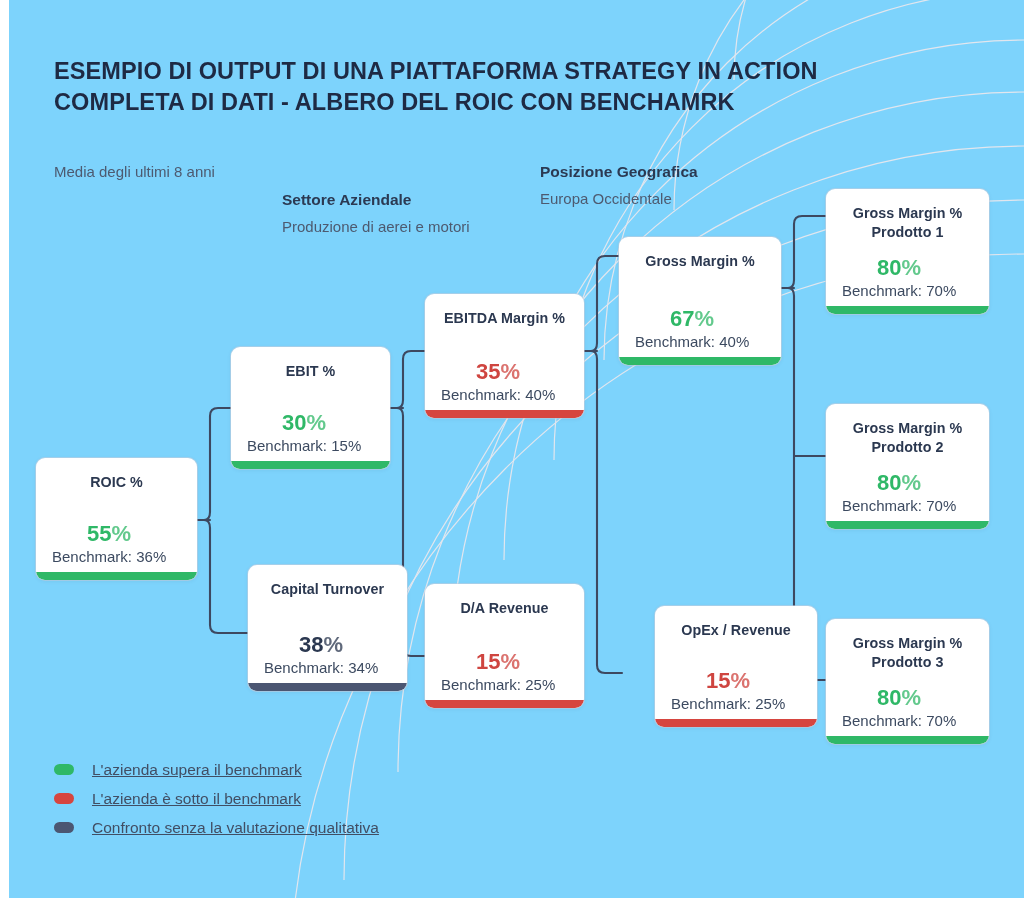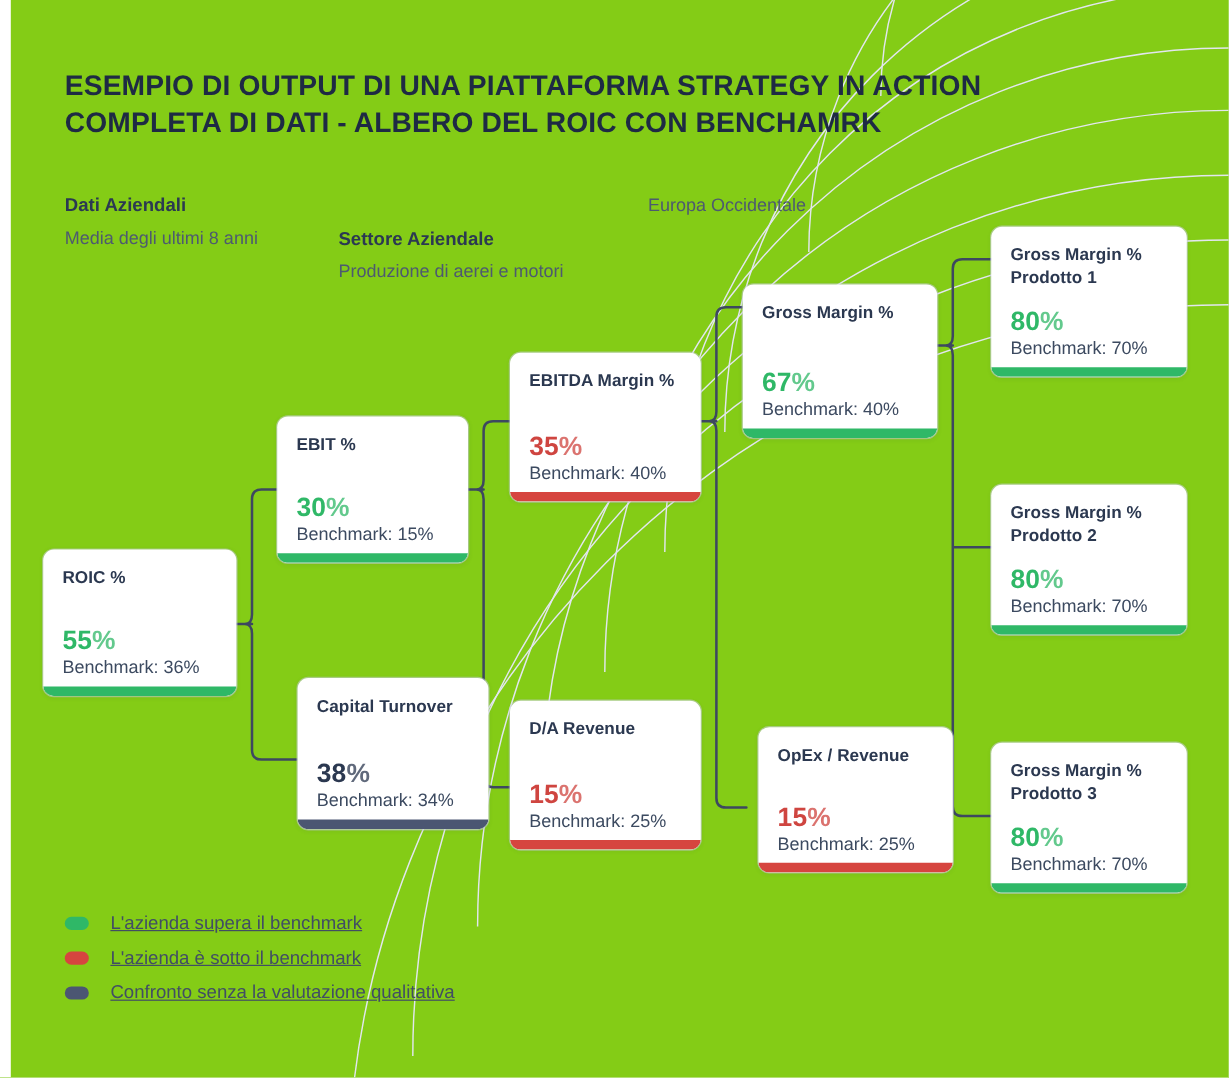--- a/index.html
+++ b/index.html
@@ -11,21 +11,21 @@
     overflow: hidden;
     font-family: "Liberation Sans", "DejaVu Sans", sans-serif;
     background: #f4f6fa;
     position: relative;
   }
 
   
   #stage {
     position: absolute;
     inset: 0;
-    background: #84cc16;
+    background: #7dd3fc;
     overflow: hidden;
   }
   #left-strip {
     position: absolute;
     left: 0; top: 0;
     width: 9px; height: 898px;
     background: #ffffff;
     z-index: 3;
   }
   #arcs {
@@ -83,20 +83,21 @@
   }
 
   .card {
     position: absolute;
     background: #ffffff;
     border-radius: 9px;
     box-shadow: 0 1px 4px rgba(35,50,80,0.09), 0 0 0 1px rgba(205,212,225,0.55);
     overflow: hidden;
     z-index: 6;
     padding: 15px 16px 0 16px;
+    text-align: center;
   }
   .card-title {
     font-size: 14.3px;
     font-weight: bold;
     color: #2b3850;
     line-height: 19px;
     letter-spacing: 0.05px;
   }
   .card-body { position: absolute; left: 16px; bottom: 13px; }
   .card-value {
@@ -171,28 +172,28 @@
 
   <div id="left-strip"></div>
 
   <div id="header">
     <div id="title-line1">ESEMPIO DI OUTPUT DI UNA PIATTAFORMA STRATEGY IN ACTION</div>
     <div id="title-line2">COMPLETA DI DATI - ALBERO DEL ROIC CON BENCHAMRK</div>
   </div>
 
   <div id="meta">
     <div class="meta-col">
-      <div class="meta-label">Dati Aziendali</div>
       <div class="meta-value">Media degli ultimi 8 anni</div>
     </div>
     <div class="meta-col">
       <div class="meta-label">Settore Aziendale</div>
       <div class="meta-value">Produzione di aerei e motori</div>
     </div>
     <div class="meta-col">
+      <div class="meta-label">Posizione Geografica</div>
       <div class="meta-value">Europa Occidentale</div>
     </div>
   </div>
 
   <svg id="connectors" viewBox="0 0 1024 898" preserveAspectRatio="none" aria-hidden="true">
     <g fill="none" stroke="#3d4860" stroke-width="2.1" stroke-linecap="round" stroke-linejoin="round">
 
       <path d="M197 520 L210 520
                M218 408 L247 408
                M218 408 Q210 408 210 416
@@ -277,21 +278,21 @@
 
     <div class="card" style="left:619px; top:237px; width:162px; height:128px;">
       <div class="card-title">Gross Margin %</div>
       <div class="card-body">
         <div class="card-value up"><span>67</span><span class="unit">%</span></div>
         <div class="card-bench">Benchmark: 40%</div>
       </div>
       <div class="card-bar up"></div>
     </div>
 
-    <div class="card" style="left:632px; top:606px; width:162px; height:121px;">
+    <div class="card" style="left:655px; top:606px; width:162px; height:121px;">
       <div class="card-title">OpEx / Revenue</div>
       <div class="card-body">
         <div class="card-value down"><span>15</span><span class="unit">%</span></div>
         <div class="card-bench">Benchmark: 25%</div>
       </div>
       <div class="card-bar down"></div>
     </div>
 
     <div class="card" style="left:826px; top:189px; width:163px; height:125px;">
       <div class="card-title"><span>Gross Margin %</span><br><span>Prodotto 1</span></div>

